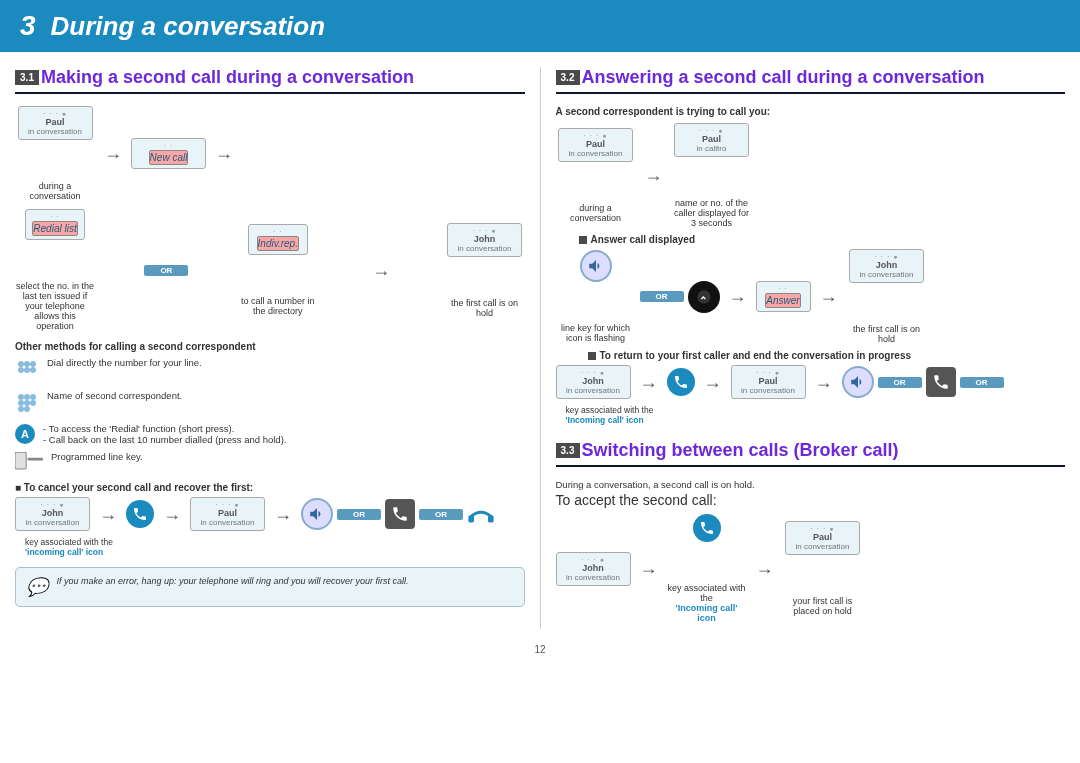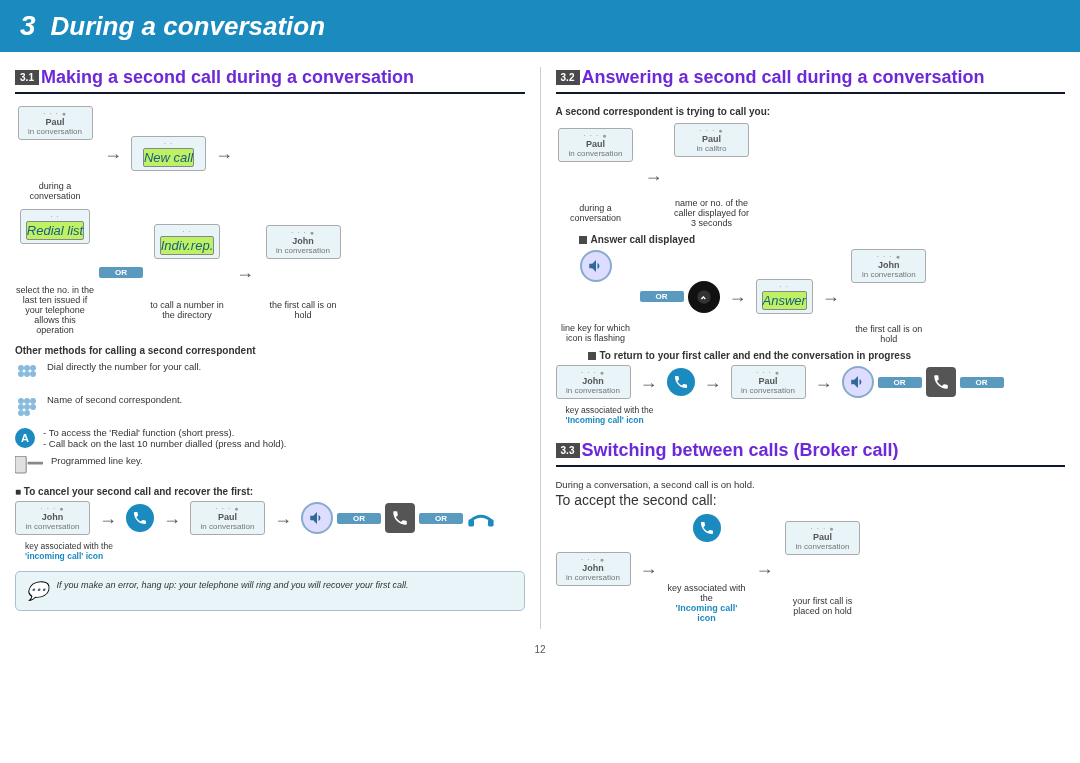--- a/index.html
+++ b/index.html
@@ -92,24 +92,24 @@
     .phone-screen .screen-name {
       font-weight: bold;
       color: #555;
       font-size: 9px;
     }
     .phone-screen .screen-status {
       color: #777;
       font-size: 8px;
     }
     .phone-screen .screen-button {
-      background: #bef264;
+      background: #fca5a5;
       border: 1px solid #888;
       border-radius: 2px;
-      font-size: 13px;
+      font-size: 10px;
       padding: 1px 0;
       display: inline-block;
       margin-top: 1px;
       color: #1a5c80;
       font-style: italic;
     }
 
     
     .arrow {
       display: inline-block;
@@ -298,21 +298,21 @@
       <span class="arrow">→</span>
       <div class="flow-item">
         <div class="phone-screen">
           <div class="screen-dots">· ·</div>
           <div class="screen-button">New call</div>
         </div>
       </div>
       <span class="arrow">→</span>
     </div>
 
-    <div class="flow-row" style="margin-top:8px;">
+    <div class="flow-row" style="margin-top:8px;justify-content:space-between;">
       <div class="flow-item">
         <div class="phone-screen" style="min-width:60px;">
           <div class="screen-dots">· ·</div>
           <div class="screen-button">Redial list</div>
         </div>
         <div class="caption">select the no. in the last ten issued if your telephone allows this operation</div>
       </div>
       <span class="or-badge">OR</span>
       <div class="flow-item">
         <div class="phone-screen" style="min-width:60px;">
@@ -340,21 +340,21 @@
         <div class="method-icon">
           <svg width="24" height="24" viewBox="0 0 32 32">
             <circle cx="8" cy="8" r="4" fill="#88bbdd"></circle>
             <circle cx="16" cy="8" r="4" fill="#88bbdd"></circle>
             <circle cx="24" cy="8" r="4" fill="#88bbdd"></circle>
             <circle cx="8" cy="16" r="4" fill="#88bbdd"></circle>
             <circle cx="16" cy="16" r="4" fill="#88bbdd"></circle>
             <circle cx="24" cy="16" r="4" fill="#88bbdd"></circle>
           </svg>
         </div>
-        <div class="method-text">Dial directly the number for your call.</div>
+        <div class="method-text">Dial directly the number for your line.</div>
       </div>
 
       <div class="method-item">
         <div class="method-icon">
           <svg width="24" height="24" viewBox="0 0 32 32">
             <circle cx="8" cy="8" r="4" fill="#88bbdd"></circle>
             <circle cx="16" cy="8" r="4" fill="#88bbdd"></circle>
             <circle cx="24" cy="8" r="4" fill="#88bbdd"></circle>
             <circle cx="8" cy="16" r="4" fill="#88bbdd"></circle>
             <circle cx="16" cy="16" r="4" fill="#88bbdd"></circle>

